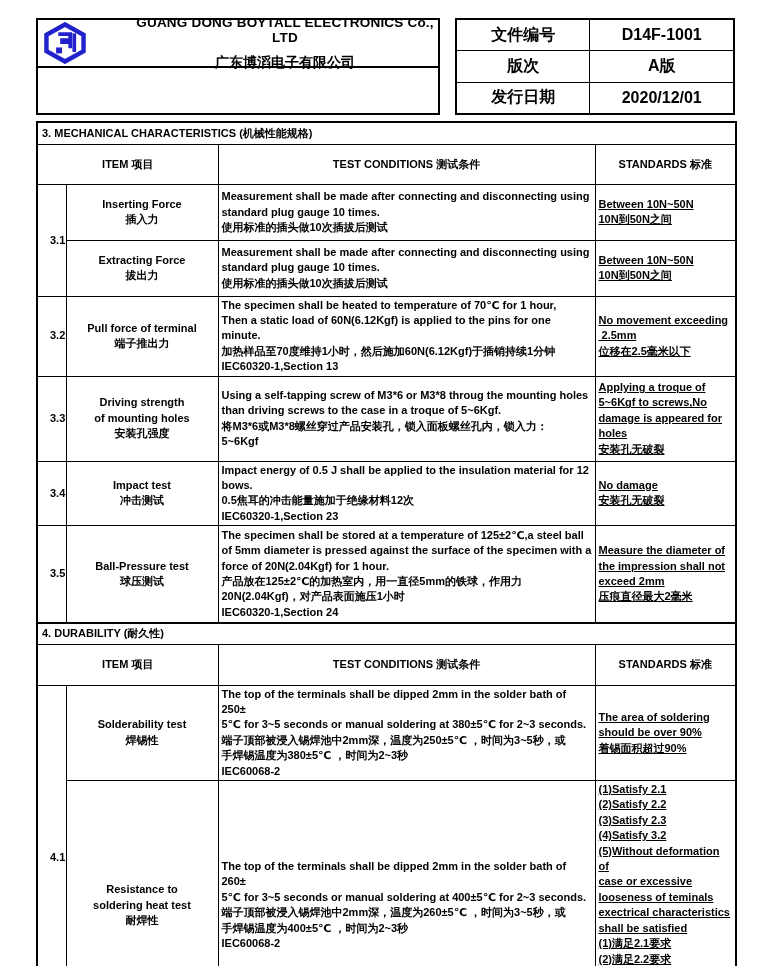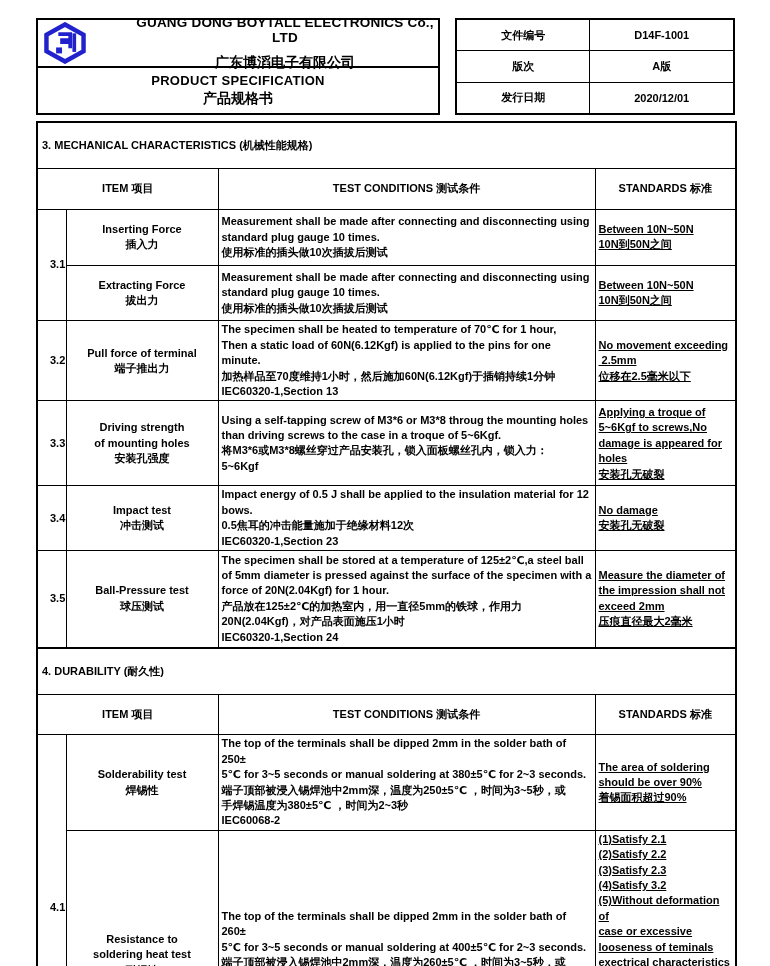--- a/index.html
+++ b/index.html
@@ -15,26 +15,26 @@
   .doc-header{display:flex;gap:15px;height:97px;}
   .hdr-left{width:404px;border:2px solid #000;box-sizing:border-box;display:flex;flex-direction:column;}
   .hdr-company{height:48px;border-bottom:2px solid #000;display:flex;align-items:center;padding:2px 4px;box-sizing:border-box;gap:48px;}
   .hdr-company .names{flex:1;text-align:center;}
   .company-en{font-size:13.5px;letter-spacing:.2px;}
   .company-cn{font-size:14px;margin-top:9px;}
   .hdr-title{flex:1;display:flex;flex-direction:column;align-items:center;justify-content:center;}
   .title-en{font-size:13px;letter-spacing:.3px;}
   .title-cn{font-size:14px;margin-top:2px;}
   .hdr-right{width:280px;border:2px solid #000;box-sizing:border-box;border-collapse:collapse;table-layout:fixed;}
-  .hdr-right td{border:1px solid #000;height:22px;text-align:center;font-size:11px;padding:0;}
+  .hdr-right td{border:1px solid #000;height:22px;text-align:center;font-size:16px;padding:0;}
 
   
   .spec{border-collapse:collapse;width:699px;table-layout:fixed;margin-top:6px;border:2px solid #000;}
   .spec td{border:1px solid #000;font-size:11px;line-height:15.4px;padding:12px;vertical-align:middle;box-sizing:border-box;}
-  .sec-title{border-top:2px solid #000 !important;text-align:left;font-size:11.5px;padding:15px 4px !important;height:22px;}
+  .sec-title{border-top:2px solid #000 !important;text-align:left;font-size:11.5px;padding:2px 4px !important;height:22px;}
   .cols td{text-align:center;height:22px;font-size:11px;}
   .num{text-align:center;}
   .name{text-align:center;white-space:pre-line;}
   .cond{text-align:left;padding:1px 3px !important;white-space:pre-line;}
   .std{text-align:left;padding:1px 3px !important;white-space:pre-line;text-decoration:underline;}
 </style>
 </head>
 <body>
 
 <div class="sheet">
@@ -47,24 +47,20 @@
             <polygon points="31,3 56,17 56,39 31,53 6,39 6,17" fill="none" stroke="#2222cc" stroke-width="6"></polygon>
             <path d="M22 16 H38 V24 H27 V27 H38 V35" fill="none" stroke="#2222cc" stroke-width="5"></path>
             <rect x="19" y="34" width="8" height="8" fill="#2222cc"></rect>
             <rect x="41" y="15" width="5" height="25" fill="#2222cc"></rect>
           </svg>
         </span>
         <span class="names">
           <div class="company-en">GUANG DONG BOYTALL ELECTRONICS Co., LTD</div>
           <div class="company-cn">广东博滔电子有限公司</div>
         </span>
-      </div>
-      <div class="hdr-title">
-        <div class="title-en">PRODUCT SPECIFICATION</div>
-        <div class="title-cn">产品规格书</div>
       </div>
     </div>
     <table class="hdr-right">
       <colgroup>
           <col style="width:133px">
           <col style="width:143px">
         </colgroup>
       <tbody>
           <tr>
         <td>文件编号</td>

